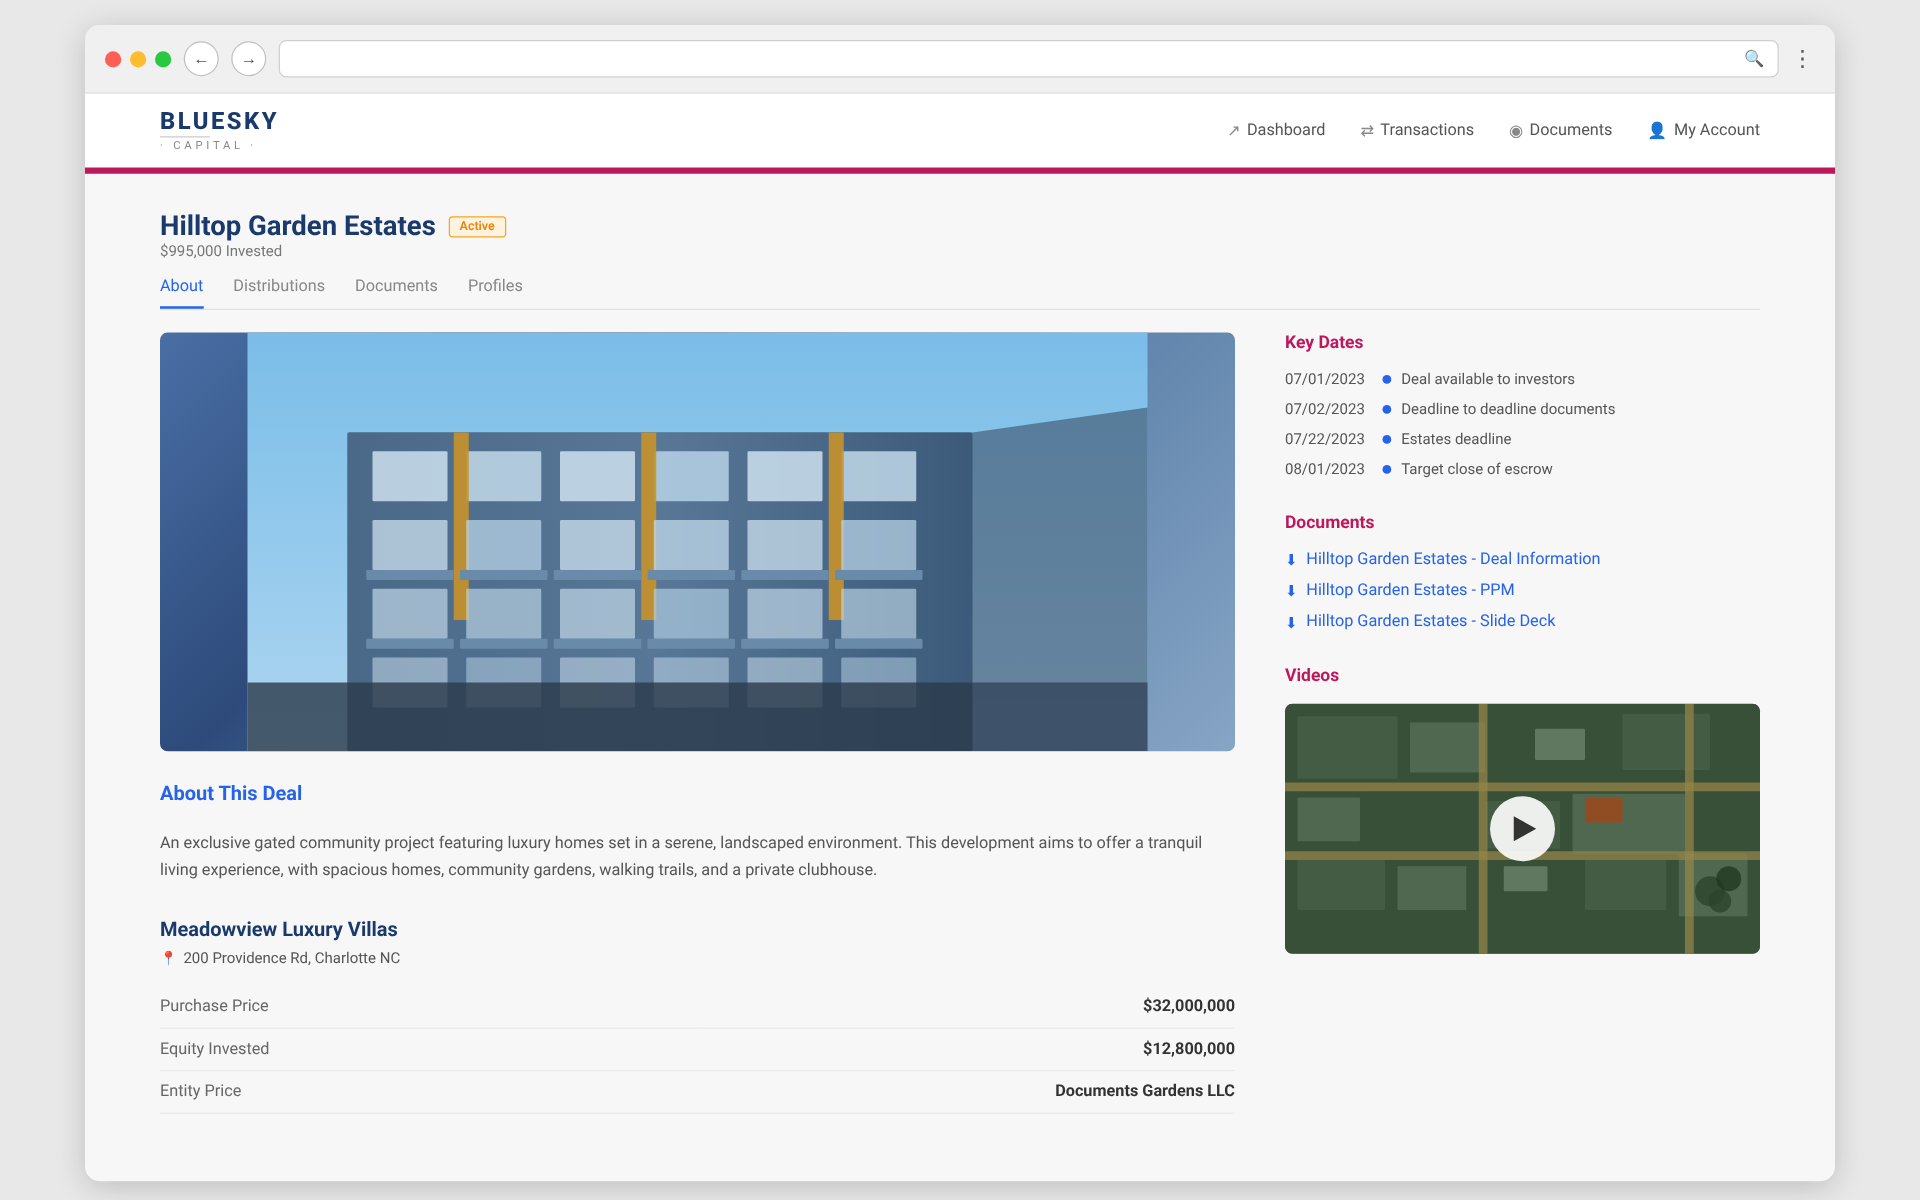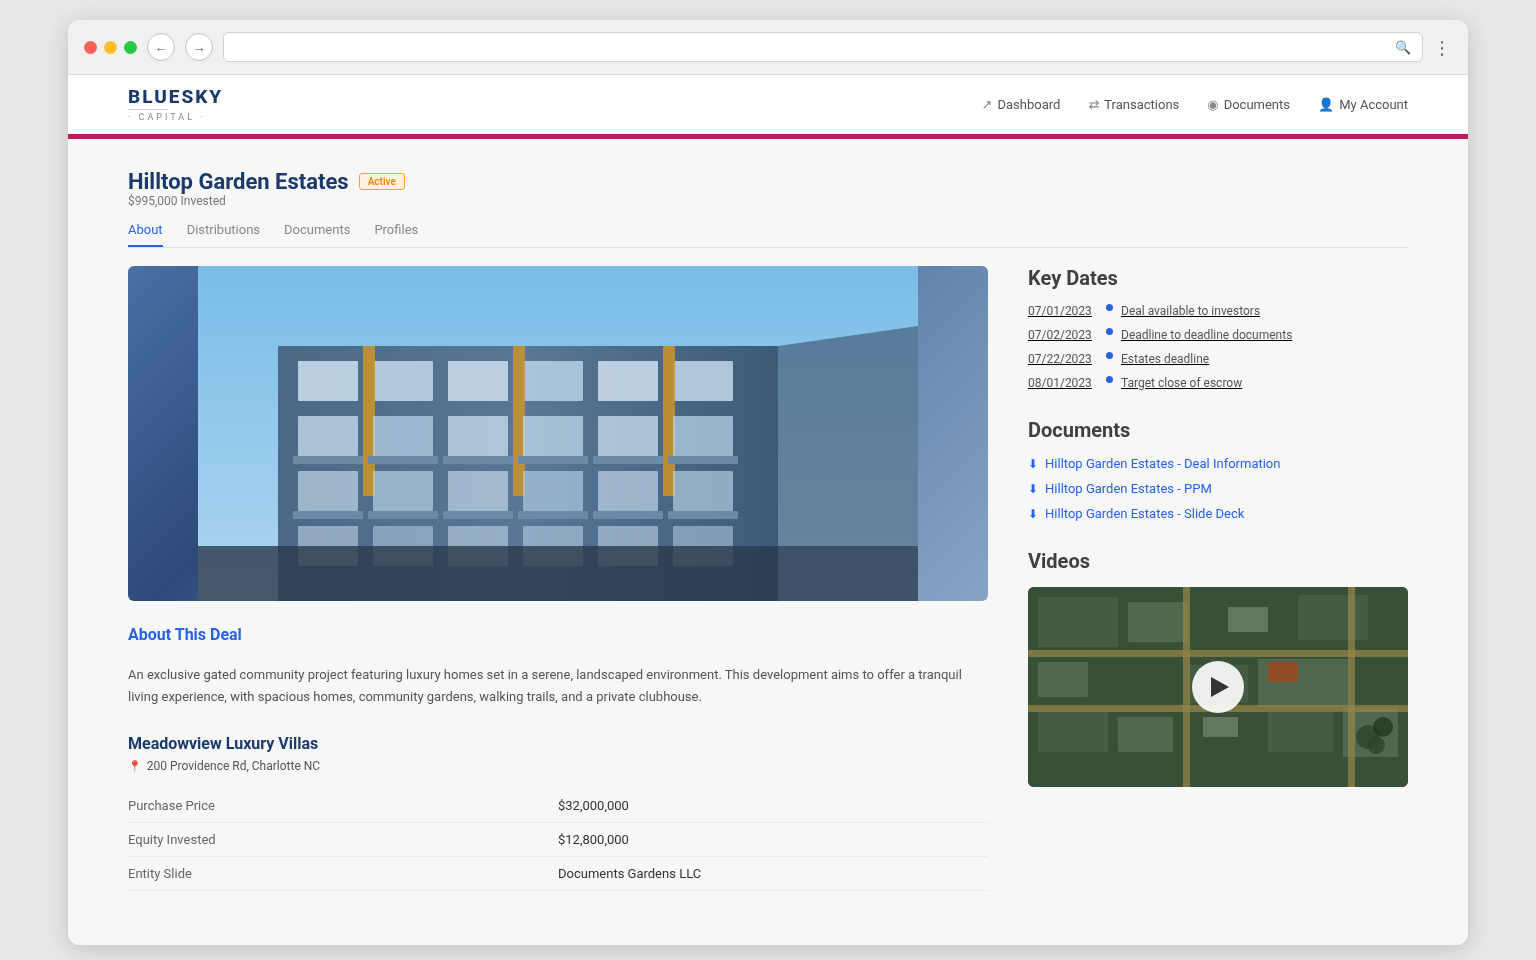--- a/index.html
+++ b/index.html
@@ -258,41 +258,42 @@
       padding: 9px 0;
       font-size: 13px;
       margin-left: 48px;
     }
     .detail-table td:first-child {
       color: #666;
       width: 50%;
     }
     .detail-table td:last-child {
       color: #333;
-      font-weight: 400;
+      font-weight: 700;
+      text-align: right;
     }
 
     
     .right-col {}
 
     
     .sidebar-section {
       margin-bottom: 28px;
     }
     .sidebar-section-title {
-      font-size: 20px;
+      font-size: 14px;
       font-weight: 700;
-      color: #404040;
+      color: #be185d;
       margin-bottom: 14px;
     }
     .key-date-row {
       display: flex;
+      align-items: center;
       gap: 8px;
       margin-bottom: 10px;
-      text-decoration: underline;
     }
     .key-date-date {
       font-size: 12px;
       color: #555;
       width: 70px;
       flex-shrink: 0;
     }
     .key-date-dot {
       width: 7px;
       height: 7px;
@@ -512,21 +513,21 @@
             <tbody>
               <tr>
                 <td>Purchase Price</td>
                 <td>$32,000,000</td>
               </tr>
               <tr>
                 <td>Equity Invested</td>
                 <td>$12,800,000</td>
               </tr>
               <tr>
-                <td>Entity Slide</td>
+                <td>Entity Price</td>
                 <td>Documents Gardens LLC</td>
               </tr>
             </tbody>
           </table>
         </div>
 
         <div class="right-col">
 
           <div class="sidebar-section">
             <div class="sidebar-section-title">Key Dates</div>

